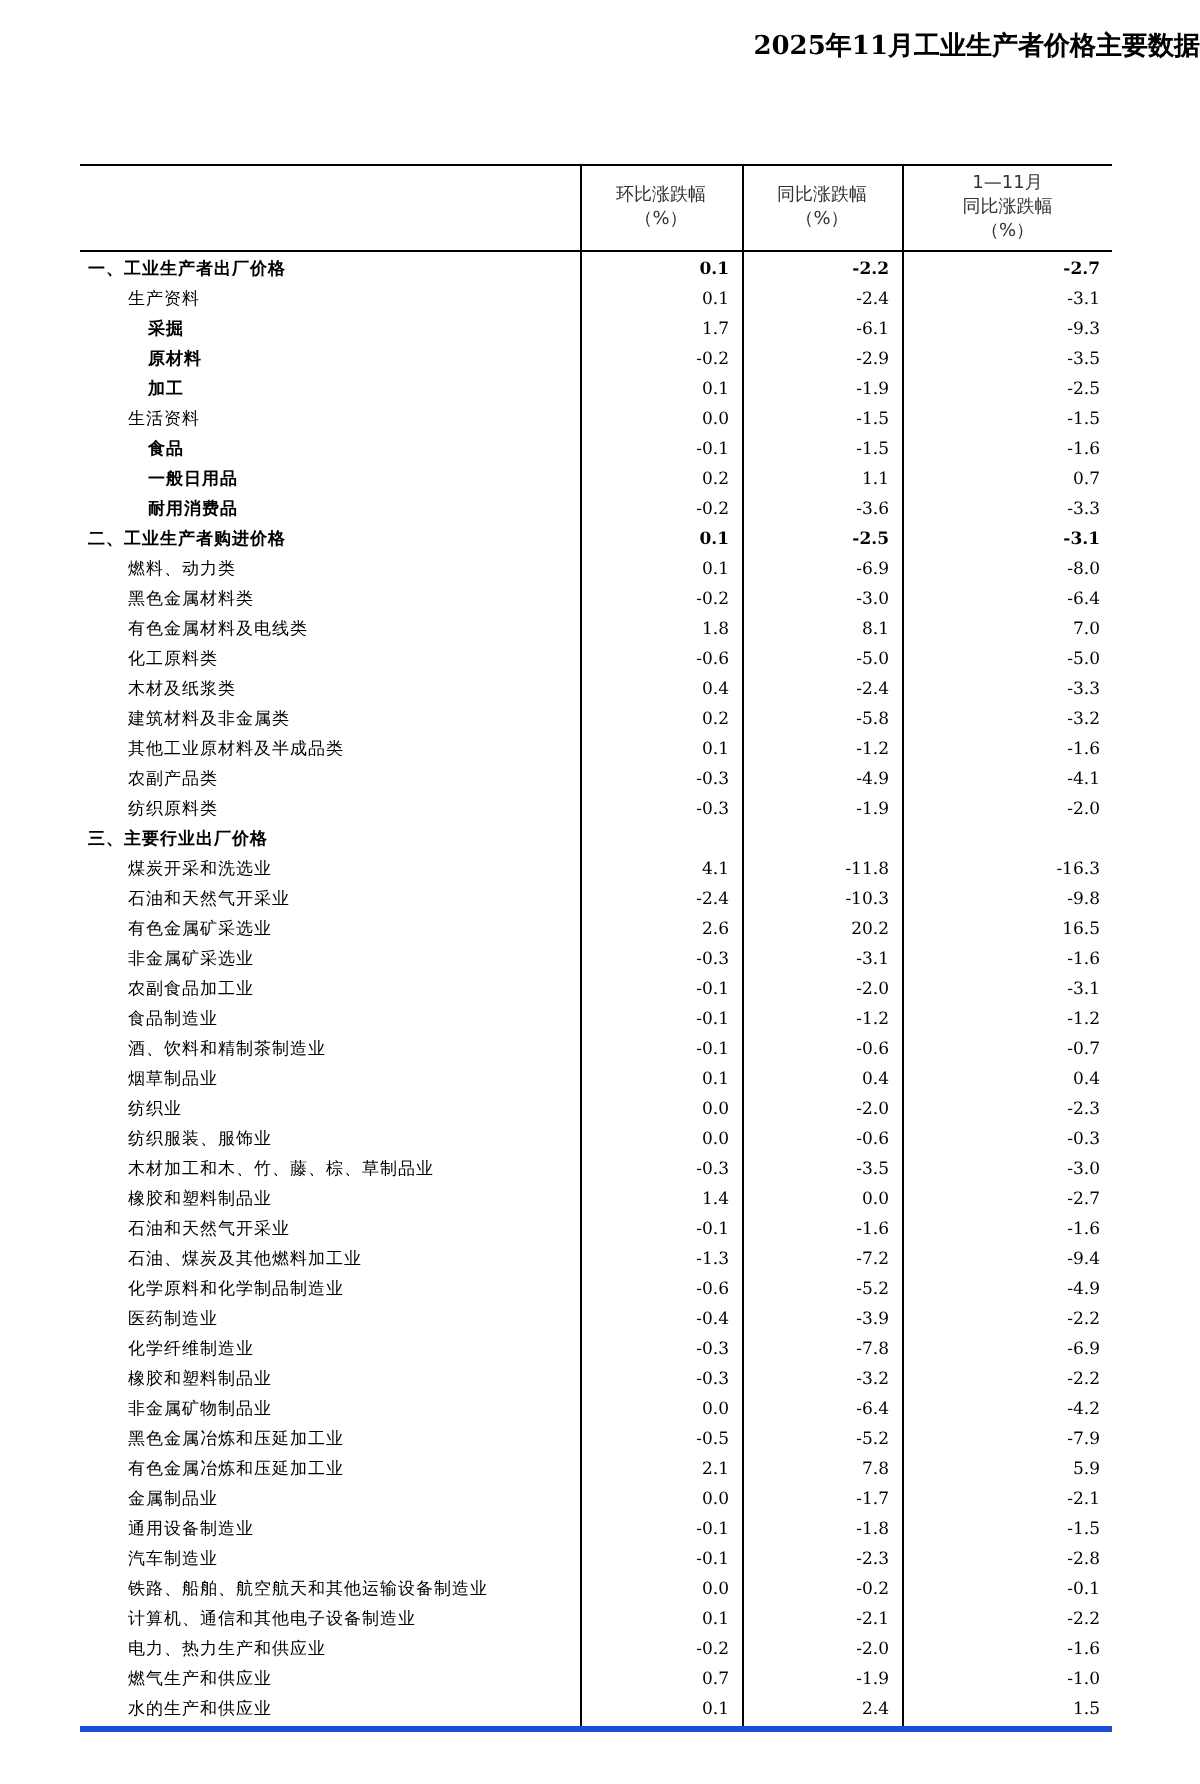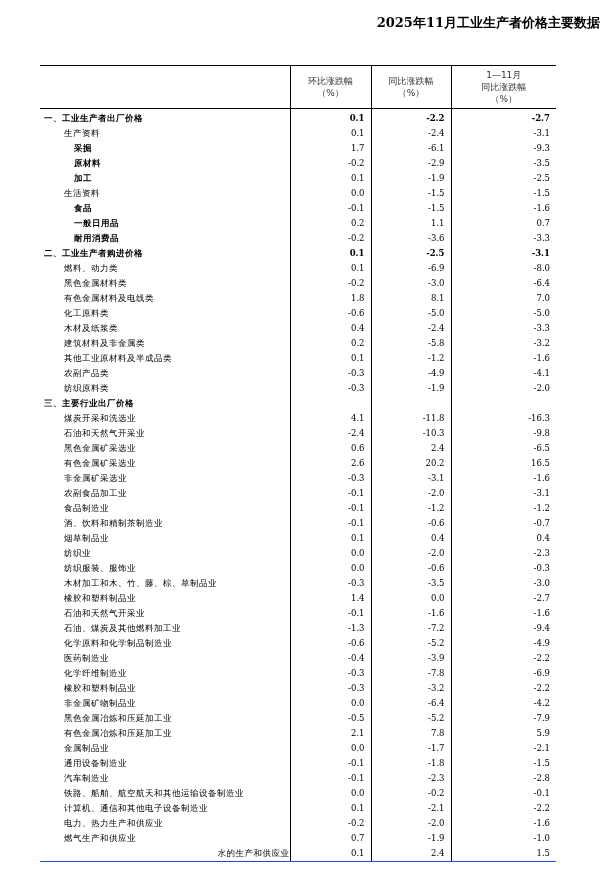--- a/index.html
+++ b/index.html
@@ -1,32 +1,32 @@
 <!DOCTYPE html>
 <html><head>
 <meta charset="utf-8">
 <style>
   html, body { margin:0; padding:0; background:#fff; }
   body { width:600px; height:892px; position:relative; font-family:"DejaVu Sans", sans-serif; color:#000; overflow:hidden; }
   .title { position:absolute; top:14px; left:0; width:600px; text-align:right; font-family:"DejaVu Serif", serif; font-weight:bold; font-size:13px; letter-spacing:0px; }
-  table { position:absolute; left:40px; top:65px; width:516px; border-collapse:collapse; table-layout:fixed; }
+  table { position:absolute; left:40px; top:82px; width:516px; border-collapse:collapse; table-layout:fixed; }
   col.c0 { width:250px; } col.c1 { width:81px; } col.c2 { width:80px; } col.c3 { width:105px; }
   thead tr { border-top:1px solid #000; border-bottom:1px solid #000; }
   th { font-weight:normal; font-size:9px; line-height:12px; height:42px; padding:0; text-align:center; color:#333; vertical-align:middle; }
   th.h { border-left:1px solid #000; }
   td { font-size:8.5px; height:15px; line-height:15px; padding:0; white-space:nowrap; }
   td.n { text-align:right; padding-right:6px; font-family:"DejaVu Serif", serif; border-left:1px solid #000; font-size:8.5px; }
   td.n3 { padding-right:6px; }
   tr.sec td { font-weight:bold; }
   tr.sec td.lbl { padding-left:4px; }
   td.lbl { letter-spacing:0.5px; }
   .l1 { padding-left:24px; }
   .l2 { padding-left:34px;font-weight:bold; }
   tbody tr:first-child td { padding-top:2px; }
-  tbody tr:last-child td { border-bottom:1px solid #1d4ed8;text-align:right; }
+  tbody tr:last-child td { border-bottom:3px solid #1d4ed8; }
 </style>
 </head>
 <body>
 
 <div class="title">2025年11月工业生产者价格主要数据</div>
 
 <table>
   <colgroup>
       <col class="c0">
       <col class="c1">
@@ -178,26 +178,20 @@
         <td class="n">-11.8</td>
         <td class="n n3">-16.3</td>
       </tr>
       <tr>
         <td class="lbl l1">石油和天然气开采业</td>
         <td class="n">-2.4</td>
         <td class="n">-10.3</td>
         <td class="n n3">-9.8</td>
       </tr>
       <tr>
-        <td class="lbl l1">黑色金属矿采选业</td>
-        <td class="n">0.6</td>
-        <td class="n">2.4</td>
-        <td class="n n3">-6.5</td>
-      </tr>
-      <tr>
         <td class="lbl l1">有色金属矿采选业</td>
         <td class="n">2.6</td>
         <td class="n">20.2</td>
         <td class="n n3">16.5</td>
       </tr>
       <tr>
         <td class="lbl l1">非金属矿采选业</td>
         <td class="n">-0.3</td>
         <td class="n">-3.1</td>
         <td class="n n3">-1.6</td>

